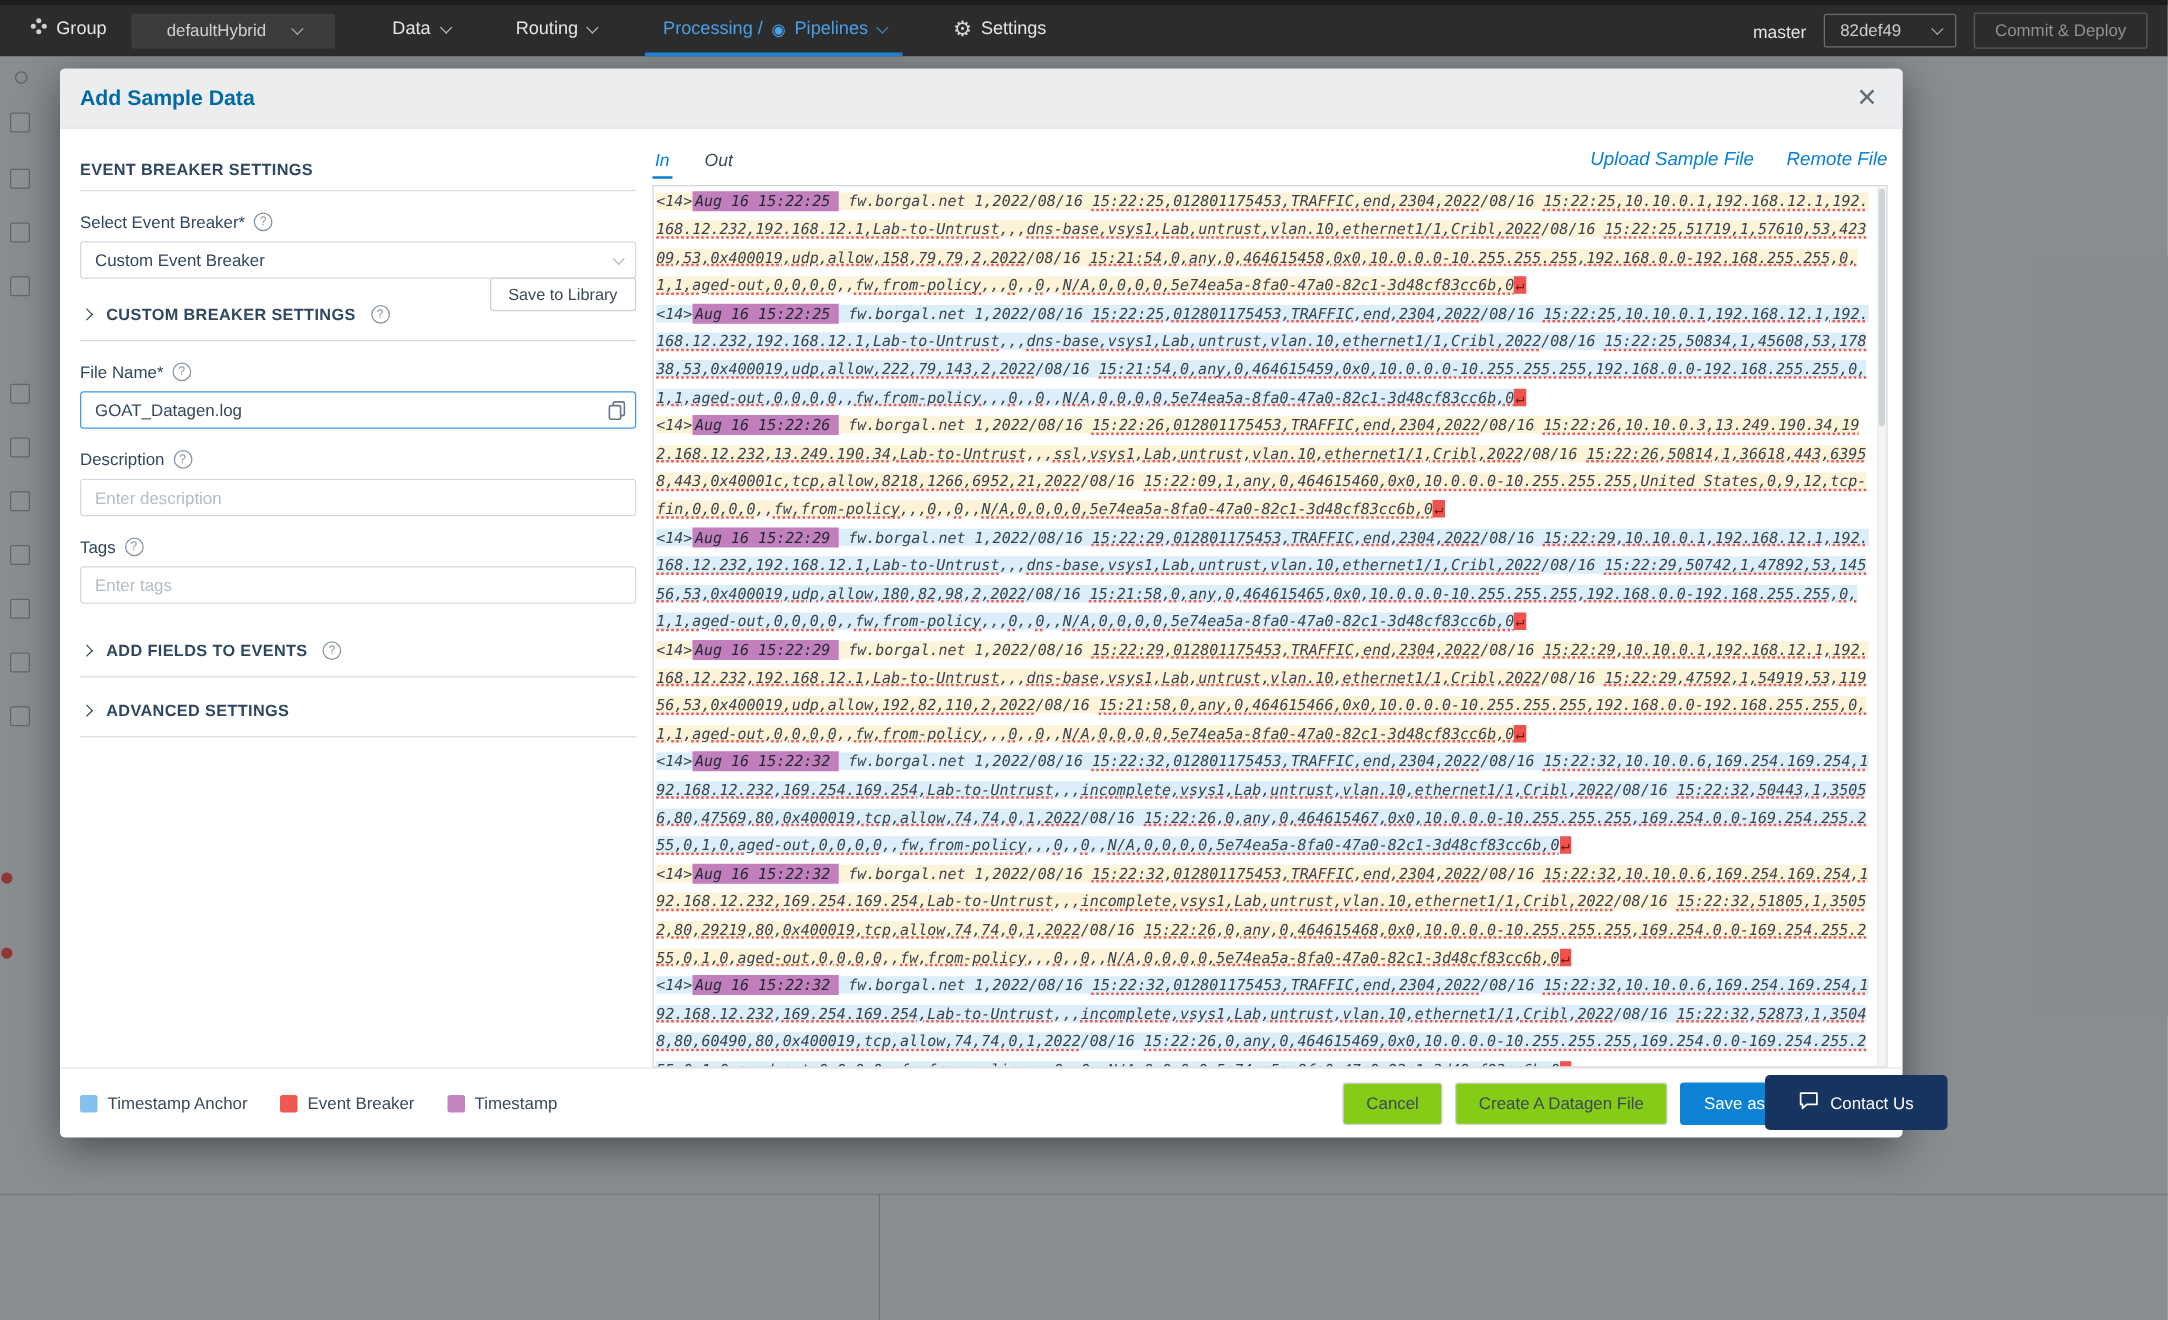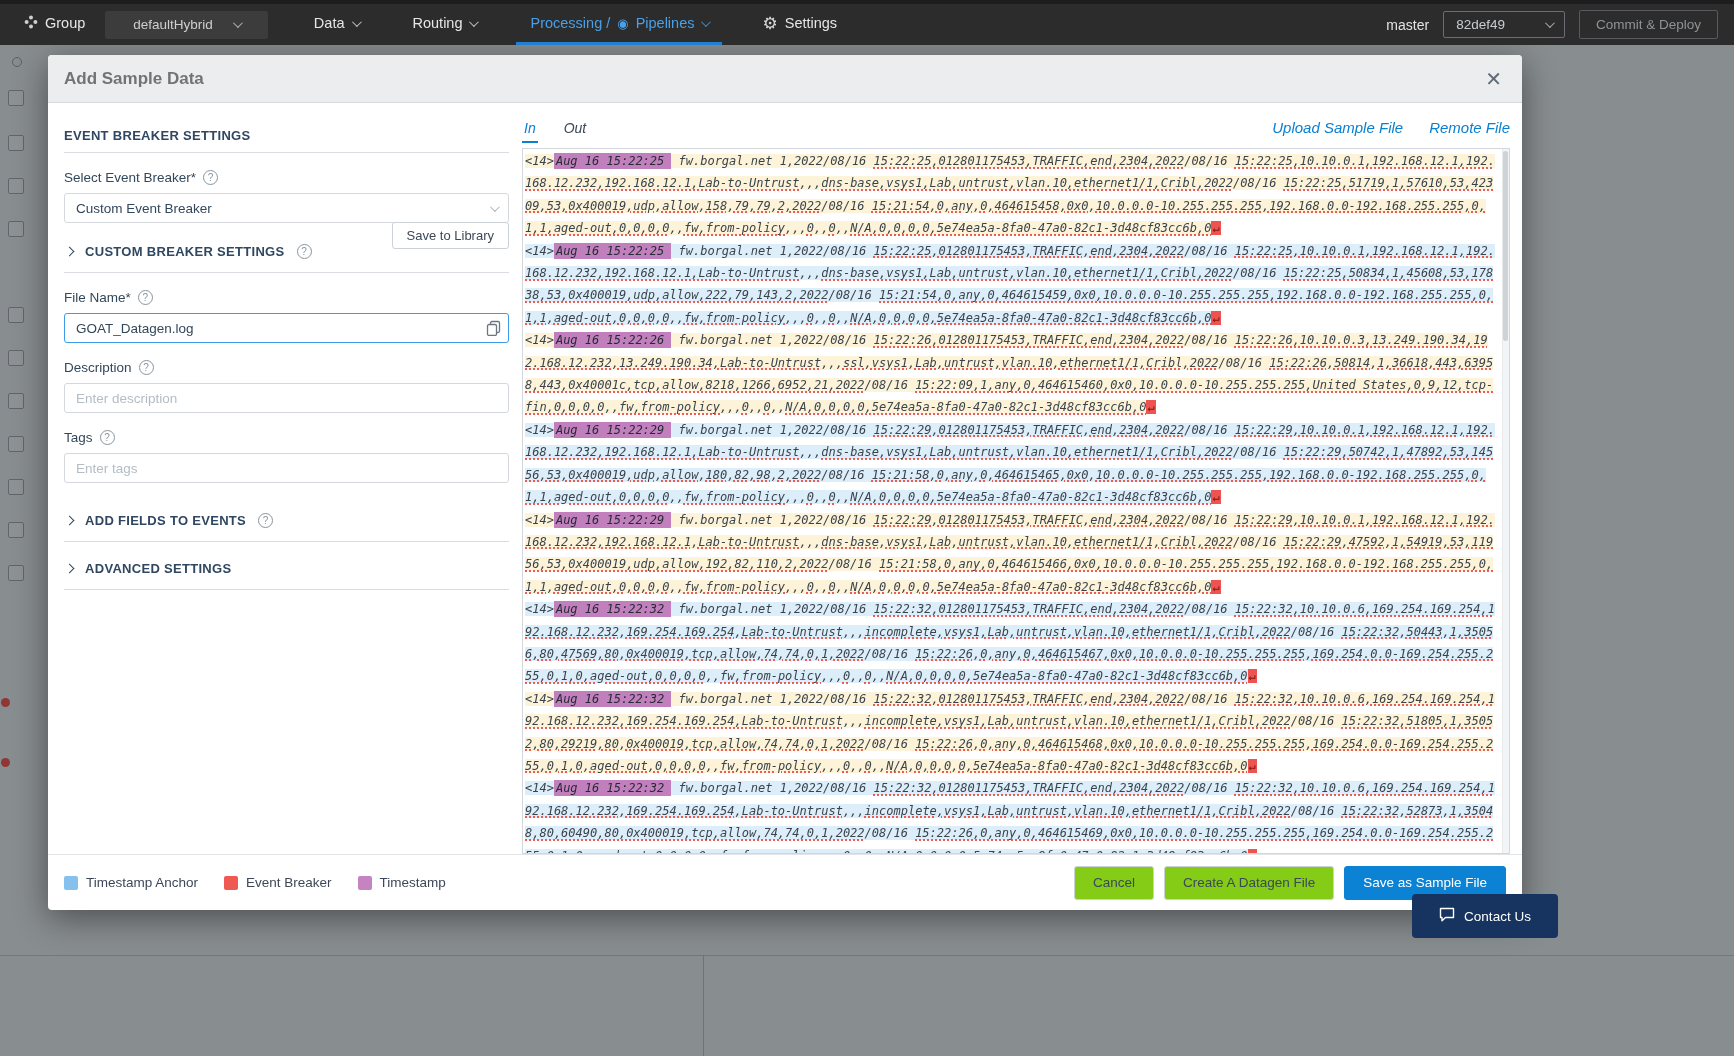--- a/index.html
+++ b/index.html
@@ -17,21 +17,21 @@
   .nav-sep { width:26px; }
   .chev { width:7px; height:7px; border-right:1.6px solid currentColor;
     border-bottom:1.6px solid currentColor; transform:rotate(45deg) translateY(-2px);
     display:inline-block; opacity:.8; }
   .nav-select { background:#3c3c3c; color:#cfcfcf; height:28px; margin:0 6px;
     display:flex; align-items:center; gap:20px; padding:0 28px; font-size:13.5px;
     border-radius:2px; align-self:center; }
   .nav-right { margin-left:auto; display:flex; align-items:center; gap:14px; padding-right:16px; }
   .branch { color:#e3e3e3; font-size:14px; }
   .hash-box { border:1px solid #6a6e72; color:#c9cdd1; font-size:13.5px; height:27px;
-    display:flex; align-items:center; gap:40px; padding:0 12px; border-radius:2px; }
+    display:flex; align-items:center; gap:24px; padding:0 12px; border-radius:2px; }
   .commit-btn { border:1px solid #565a5e; color:#8f9397; font-size:13.5px; height:29px;
     display:flex; align-items:center; padding:0 16px; border-radius:2px; }
   .gear { font-size:17px; line-height:1; color:#d6d6d6; }
   .pipe-ico { font-size:13px; line-height:1; }
 
   
   .app-bg { position:absolute; top:45px; left:0; right:0; bottom:0; background:#eef0f1; z-index:1; }
   .bg-check { position:absolute; left:8px; width:16px; height:16px; border:1.5px solid #9aa0a5;
     border-radius:2px; background:#fafbfb; }
   .bg-search { position:absolute; left:12px; top:10px; width:26px; height:20px; }
@@ -42,21 +42,21 @@
   .bg-vline { position:absolute; left:703px; top:910px; width:1px; height:146px; background:#b7babc; }
   .bg-hline { position:absolute; left:0; top:910px; width:1734px; height:1px; background:#c2c5c7; }
   .overlay { position:absolute; top:45px; left:0; right:0; bottom:0;
     background:rgba(43,49,55,0.52); z-index:2; }
 
   
   .modal { position:absolute; left:48px; top:55px; width:1474px; height:855px;
     background:#fff; border-radius:4px; box-shadow:0 8px 34px rgba(0,0,0,.45); z-index:10; }
   .modal-header { height:48px; background:#ecedef; border-bottom:1px solid #d9dbde;
     border-radius:4px 4px 0 0; display:flex; align-items:center; padding:0 20px 0 16px; }
-  .modal-title { font-size:17px; font-weight:bold; color:#737373; }
+  .modal-title { font-size:17px; font-weight:bold; color:#0369a1; }
   .modal-close { margin-left:auto; color:#5f6b76; font-size:20px; line-height:1;
     cursor:pointer; font-weight:400; }
 
   
   .m-left { position:absolute; left:16px; top:73px; width:445px; }
   .sec-head { font-size:13px; font-weight:bold; color:#2f4760; letter-spacing:.3px;
     padding:0 0 9px; border-bottom:1px solid #d9dde1; }
   .fld-label { margin-top:17px; display:flex; align-items:flex-end; gap:7px;
     font-size:13.5px; font-weight:normal; color:#33475b; }
   .help { width:15px; height:15px; border:1px solid #8a949e; border-radius:50%;
@@ -114,21 +114,21 @@
   .legend { display:flex; gap:26px; }
   .legend-item { display:flex; align-items:center; gap:8px; }
   .legend-swatch { width:14px; height:14px; border-radius:2px; }
   .legend-label { font-size:13.5px; color:#3c4858; }
   .footer-btns { margin-left:auto; display:flex; gap:10px; }
   .btn { height:34px; display:flex; align-items:center; padding:0 18px; border-radius:3px;
     font-size:13.5px; background:#84cc16; border:1px solid #ccd1d6; color:#3c4858; }
   .btn-primary { background:#0b82d4; border:1px solid #0b82d4; color:#fff; }
 
   
-  .contact-us { position:absolute; left:1412px; top:894px; width:146px; height:44px;
+  .contact-us { position:absolute; left:1412px; top:860px; width:146px; height:44px;
     background:#17335f; color:#fff; border-radius:4px; display:flex; align-items:center;
     justify-content:center; gap:9px; font-size:13.5px; z-index:20; }
 </style>
 </head>
 <body>
 
 <div class="topnav">
   <div class="nav-item first">
     <span>
       <svg width="14" height="14" viewBox="0 0 14 14">

